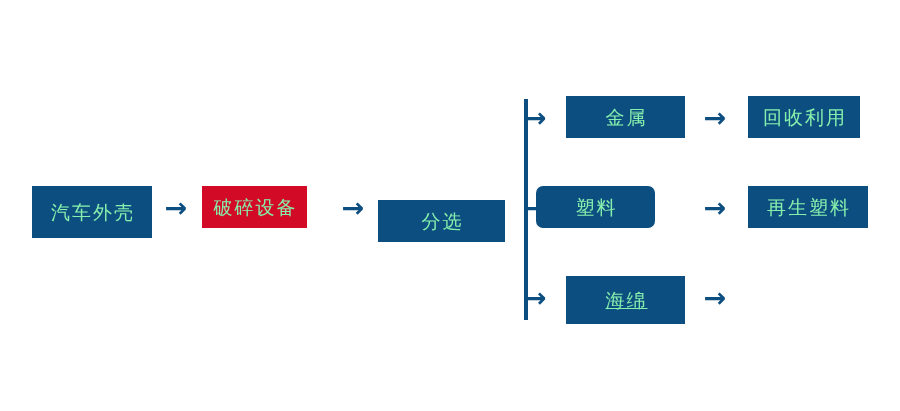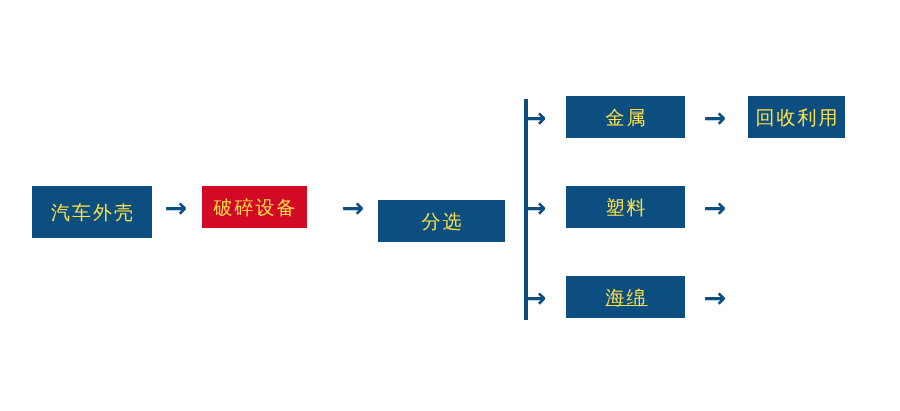--- a/index.html
+++ b/index.html
@@ -14,43 +14,43 @@
     height: 411px;
     background: #ffffff;
     font-family: "Liberation Sans", "DejaVu Sans", sans-serif;
     overflow: hidden;
   }
   .node {
     position: absolute;
     display: flex;
     align-items: center;
     justify-content: center;
-    color: #fde047;
+    color: #86efac;
     font-size: 19px;
     letter-spacing: 2px;
     text-indent: 2px;
     line-height: 1;
     white-space: nowrap;
     box-sizing: border-box;
   }
   .node.blue  { background: #0D4E81; }
   .node.red   { background: #D30A26; }
 
   
   .n-shell    { left: 32px;  top: 186px; width: 120px; height: 52px; }
   .n-crusher  { left: 202px; top: 186px; width: 105px; height: 42px; }
   .n-sort     { left: 378px; top: 200px; width: 127px; height: 42px; font-family: Liberation Serif, serif; }
 
   
   .n-metal    { left: 566px; top: 96px;  width: 119px; height: 42px; }
-  .n-plastic  { left: 566px; top: 186px; width: 119px; height: 42px; }
-  .n-sponge   { left: 566px; top: 276px; width: 119px; height: 42px; text-decoration: underline; }
+  .n-plastic  { left: 536px; top: 186px; width: 119px; height: 42px; border-radius: 7px; }
+  .n-sponge   { left: 566px; top: 276px; width: 119px; height: 48px; text-decoration: underline; }
 
   
-  .n-recycle  { left: 748px; top: 96px;  width: 97px; height: 42px; }
+  .n-recycle  { left: 748px; top: 96px;  width: 112px; height: 42px; }
   .n-repla    { left: 748px; top: 186px; width: 120px; height: 42px; }
   .n-incin    { left: 748px; top: 276px; width: 120px; height: 42px; }
 
   .arrow {
     position: absolute;
     width: 34px;
     height: 42px;
     display: flex;
     align-items: center;
     justify-content: center;
@@ -115,17 +115,18 @@
   <div class="stub s-1">→</div>
   <div class="stub s-2">→</div>
   <div class="stub s-3">→</div>
 
   <div class="node blue n-metal">金属</div>
   <div class="arrow a-m">→</div>
   <div class="node blue n-recycle">回收利用</div>
 
   <div class="node blue n-plastic">塑料</div>
   <div class="arrow a-p">→</div>
+  <div class="node blue n-repla">再生塑料</div>
 
   <div class="node blue n-sponge">海绵</div>
   <div class="arrow a-s">→</div>
 
 </div>
 
 </body></html>

